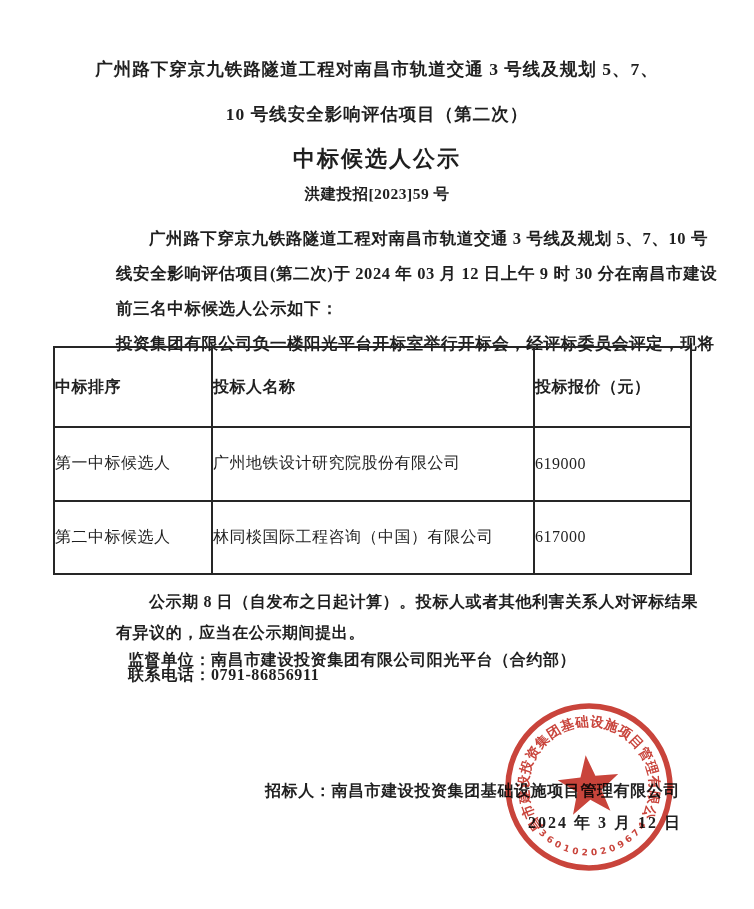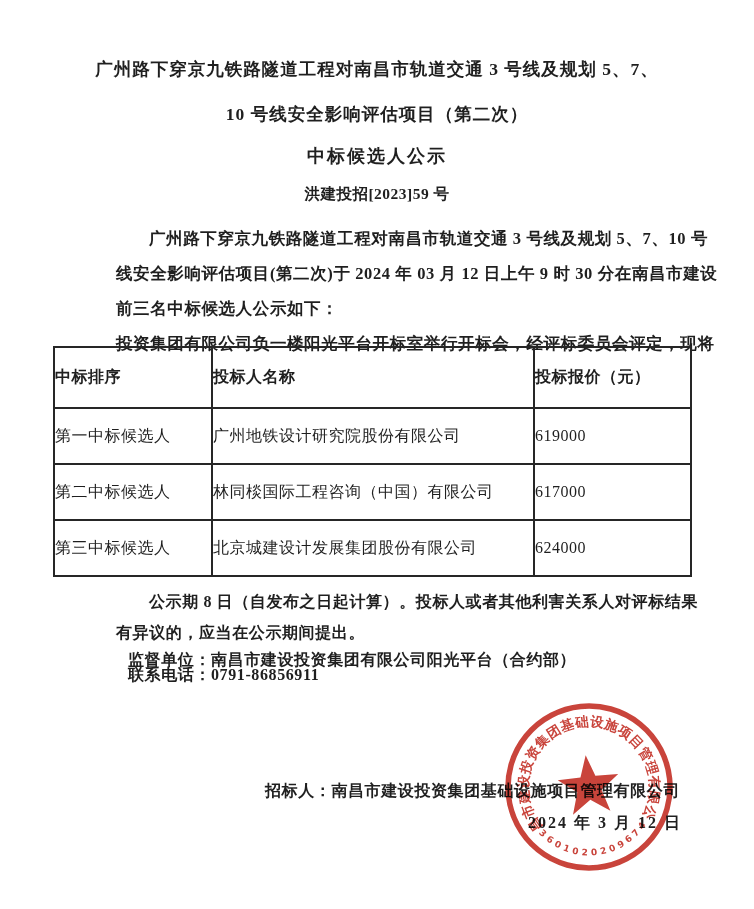--- a/index.html
+++ b/index.html
@@ -4,21 +4,21 @@
 <style>
   html,body{margin:0;padding:0;}
   body{
     width:754px;height:909px;background:#ffffff;position:relative;
     font-family:"Liberation Serif","DejaVu Serif",serif;
     color:#1f1f1f;overflow:hidden;
   }
   .abs{position:absolute;}
   .centered{left:0;width:754px;text-align:center;}
   .title-line{font-size:17.5px;font-weight:700;letter-spacing:1px;}
-  .doc-heading{font-size:18px;font-weight:700;letter-spacing:2px;}
+  .doc-heading{font-size:22px;font-weight:700;letter-spacing:2px;}
   .doc-number{font-size:15.5px;font-weight:700;letter-spacing:.5px;}
   .para{width:576px;left:84px;font-size:16.5px;font-weight:600;letter-spacing:.6px;margin-left:32px;}
   .para .line{line-height:35px;white-space:nowrap;}
   .para .line.indent{text-indent:33px;}
   .notice .line{line-height:31px;}
   .info-line{font-size:16px;font-weight:600;letter-spacing:.6px;white-space:nowrap;}
   table.bid-table{
     position:absolute;top:346px;left:53px;width:637px;height:229px;
     border-collapse:collapse;table-layout:fixed;
   }
@@ -70,25 +70,20 @@
   <tr>
     <td>第一中标候选人</td>
     <td>广州地铁设计研究院股份有限公司</td>
     <td>619000</td>
   </tr>
   <tr>
     <td>第二中标候选人</td>
     <td>林同棪国际工程咨询（中国）有限公司</td>
     <td>617000</td>
   </tr>
-  <tr>
-    <td>第三中标候选人</td>
-    <td>北京城建设计发展集团股份有限公司</td>
-    <td>624000</td>
-  </tr>
 </tbody>
   </table>
 
 <div class="abs para notice" style="top:586px;font-size:16px">
   <div class="line indent">公示期 8 日（自发布之日起计算）。投标人或者其他利害关系人对评标结果</div>
   <div class="line">有异议的，应当在公示期间提出。</div>
 </div>
 
 <div class="abs info-line" style="top:650px;left:128px">监督单位：南昌市建设投资集团有限公司阳光平台（合约部）</div>
 

